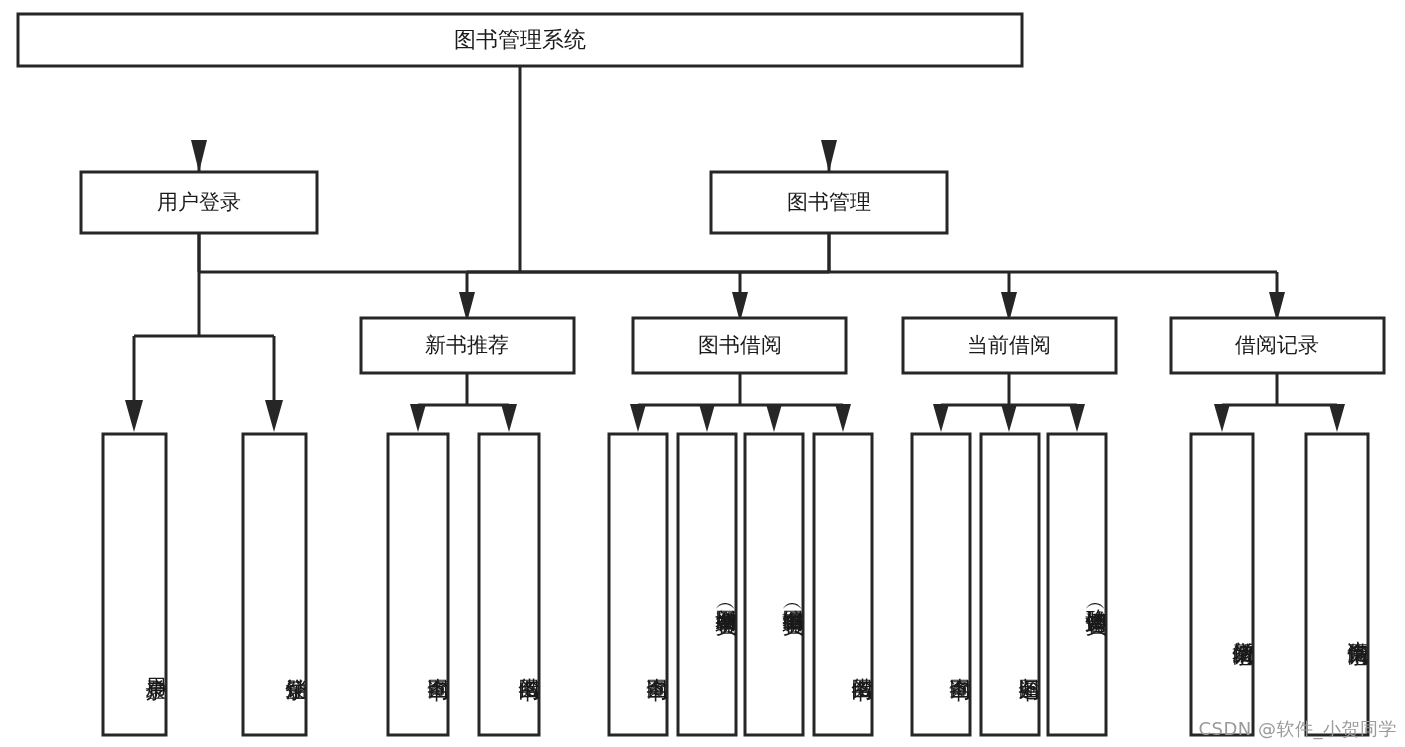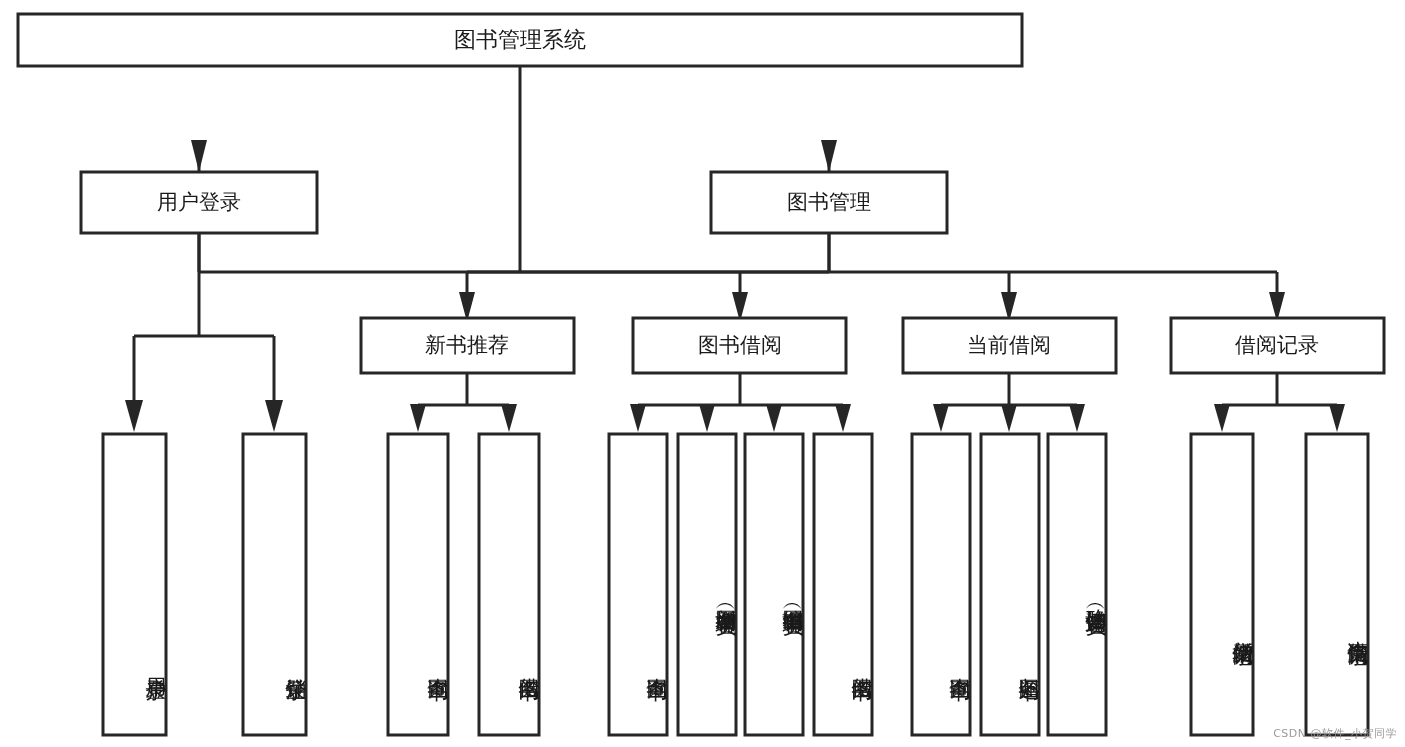--- a/index.html
+++ b/index.html
@@ -65,21 +65,21 @@
     align-items: flex-start;
     justify-content: center;
     white-space: nowrap;
     pointer-events: none;
   }
   .watermark {
     position: absolute;
     right: 8px;
     bottom: 6px;
     font-family: "DejaVu Sans", "Liberation Sans", sans-serif;
-    font-size: 11px;
+    font-size: 18px;
     color: #9a9a9a;
     letter-spacing: 0.5px;
     white-space: nowrap;
   }
 </style>
 </head>
 <body>
 
 <div id="diagram-root">
 

